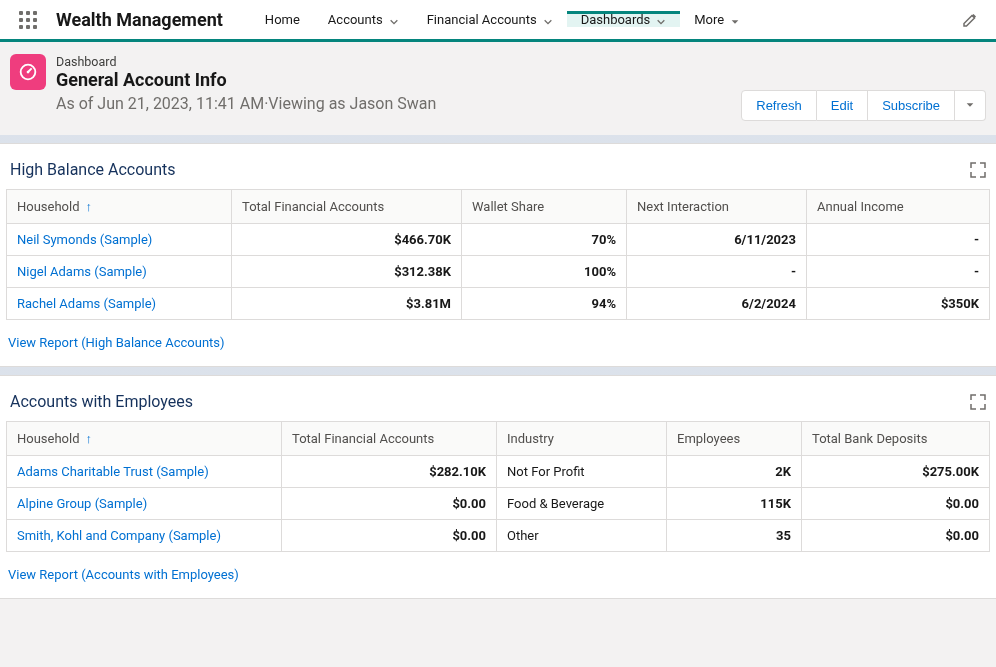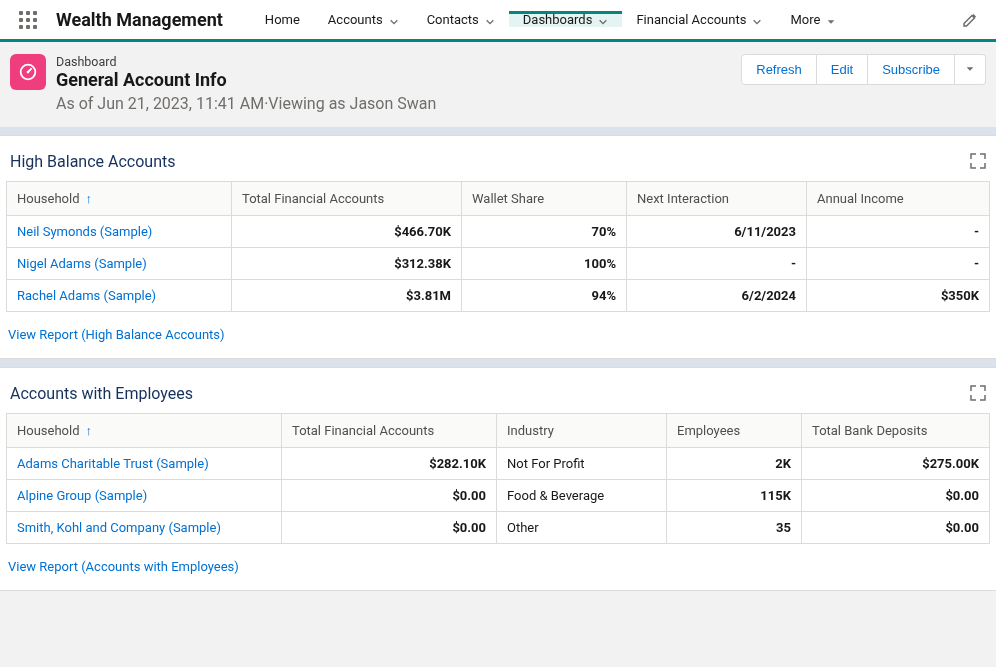--- a/index.html
+++ b/index.html
@@ -112,20 +112,21 @@
     gap: 0;
     margin-left: auto;
   }
   .btn {
     background: #fff;
     border: 1px solid #dddbda;
     padding: 7px 14px;
     font-size: 13px;
     color: #0070d2;
     cursor: pointer;
+    margin-top: 36px;
   }
   .btn:first-child { border-radius: 4px 0 0 4px; }
   .btn + .btn { border-left: none; }
   .btn.caret { padding: 7px 10px; border-radius: 0 4px 4px 0; color:#706e6b; }
   
   .strip {
     height: 8px;
     background: linear-gradient(#b0c4de,#b0c4de);
     opacity:0.35;
   }
@@ -211,33 +212,27 @@
     <div class="nav-item">
         <span>Home</span>
       </div>
     <div class="nav-item">
       <span>Accounts</span>
       <span class="chevron"><svg viewBox="0 0 12 12">
             <path d="M2 4 L6 8 L10 4" fill="none" stroke="#706e6b" stroke-width="1.6"></path>
           </svg></span>
     </div>
     <div class="nav-item">
-      <span>Contacts</span>
+      <span>Financial Accounts</span>
       <span class="chevron"><svg viewBox="0 0 12 12">
             <path d="M2 4 L6 8 L10 4" fill="none" stroke="#706e6b" stroke-width="1.6"></path>
           </svg></span>
     </div>
     <div class="nav-item active">
       <span>Dashboards</span>
-      <span class="chevron"><svg viewBox="0 0 12 12">
-            <path d="M2 4 L6 8 L10 4" fill="none" stroke="#706e6b" stroke-width="1.6"></path>
-          </svg></span>
-    </div>
-    <div class="nav-item">
-      <span>Financial Accounts</span>
       <span class="chevron"><svg viewBox="0 0 12 12">
             <path d="M2 4 L6 8 L10 4" fill="none" stroke="#706e6b" stroke-width="1.6"></path>
           </svg></span>
     </div>
     <div class="nav-item">
       <span>More</span>
       <span class="chevron"><svg viewBox="0 0 12 12">
             <path d="M2 4 L6 8 L10 4" fill="#706e6b"></path>
           </svg></span>
     </div>

